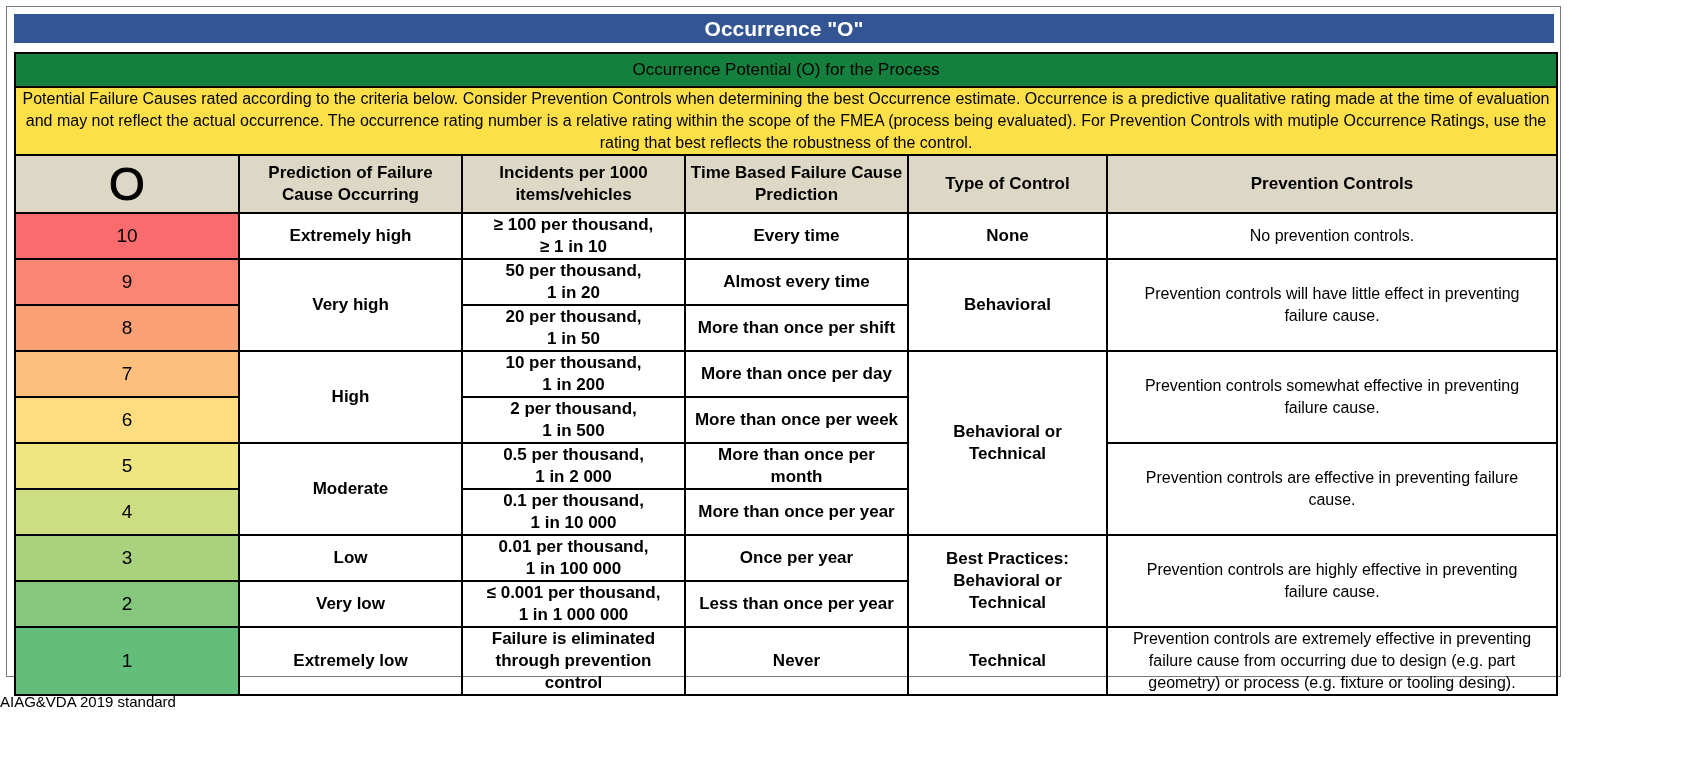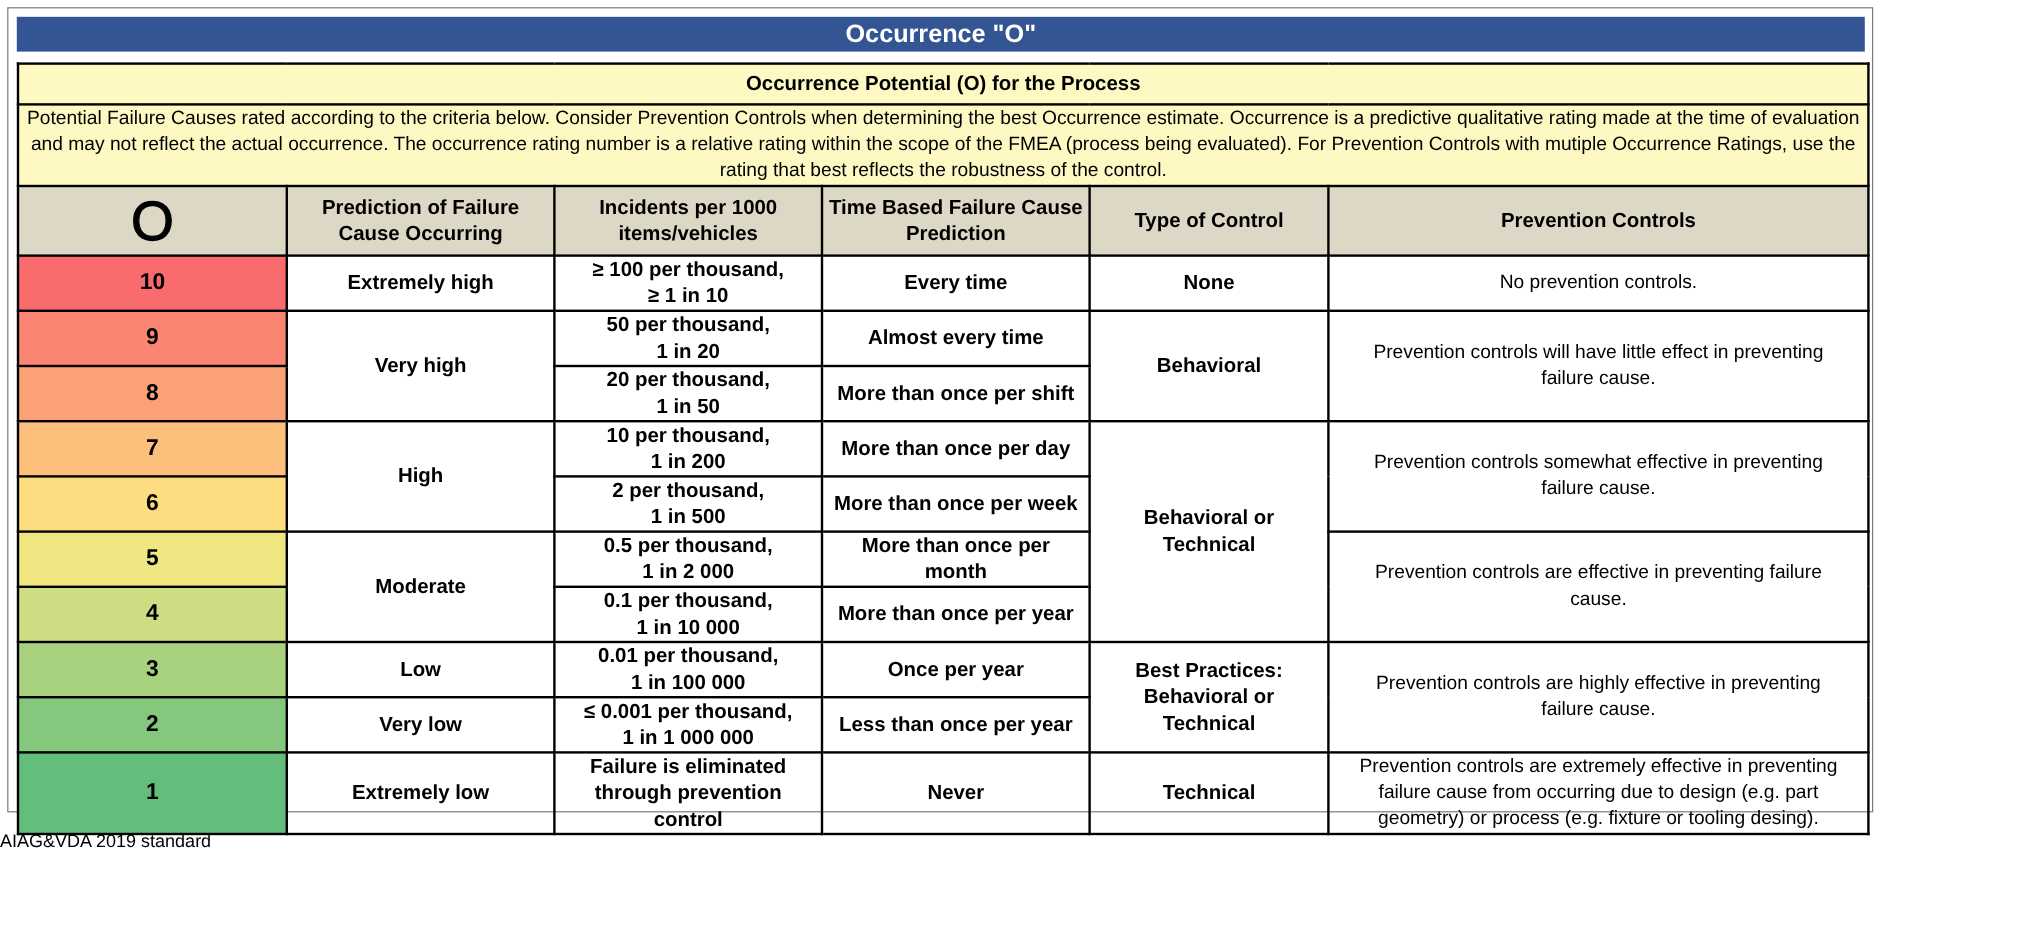--- a/index.html
+++ b/index.html
@@ -1,25 +1,25 @@
 <!DOCTYPE html>
 <html><head>
 <meta charset="utf-8">
 <style>
   html, body { margin: 0; padding: 0; background: #ffffff; }
   body { width: 1695px; height: 782px; position: relative; font-family: "Liberation Sans", sans-serif; color: #000; overflow: hidden; }
   .frame { position: absolute; left: 6px; top: 6px; width: 1555px; height: 671px; border: 1px solid #7a7a7a; box-sizing: border-box; background: #fff; }
   .title-bar { position: absolute; left: 14px; top: 14px; width: 1540px; height: 29px; background: #335593; color: #fff; font-weight: bold; font-size: 21px; display: flex; align-items: center; justify-content: center; }
   table.occ { position: absolute; left: 14px; top: 52px; width: 1542px; border-collapse: collapse; table-layout: fixed; }
   table.occ td, table.occ th { border: 2px solid #000; text-align: center; vertical-align: middle; padding: 0 4px; box-sizing: border-box; }
-  .sec-title { background: #fef9c3; font-weight: bold; font-size: 17px; height: 34px; }
-  .sec-desc { background: #fef9c3; font-size: 16px; line-height: 22px; padding: 0 6px !important; height: 65px; }
+  .sec-title { background: #15803d; font-weight: normal; font-size: 17px; height: 34px; }
+  .sec-desc { background: #fde047; font-size: 16px; line-height: 22px; padding: 0 6px !important; height: 65px; }
   .col-head { background: #ddd8c5; font-weight: bold; font-size: 17px; line-height: 22px; height: 58px; }
   .col-head.big { font-size: 46px; font-weight: normal; -webkit-text-stroke: 1px #000; }
-  .rating { font-weight: bold; font-size: 19px; }
+  .rating { font-weight: normal; font-size: 19px; }
   .bold { font-weight: bold; font-size: 17px; line-height: 22px; }
   .normal { font-size: 16px; line-height: 22px; margin-top: 24px; }
   .r44 { height: 44px; }
   .r45 { height: 45px; }
   .r67 { height: 67px; }
   .footer { position: absolute; left: 0; width: 1570px; top: 693px; font-size: 15px; }
 </style>
 </head>
 <body>
 

